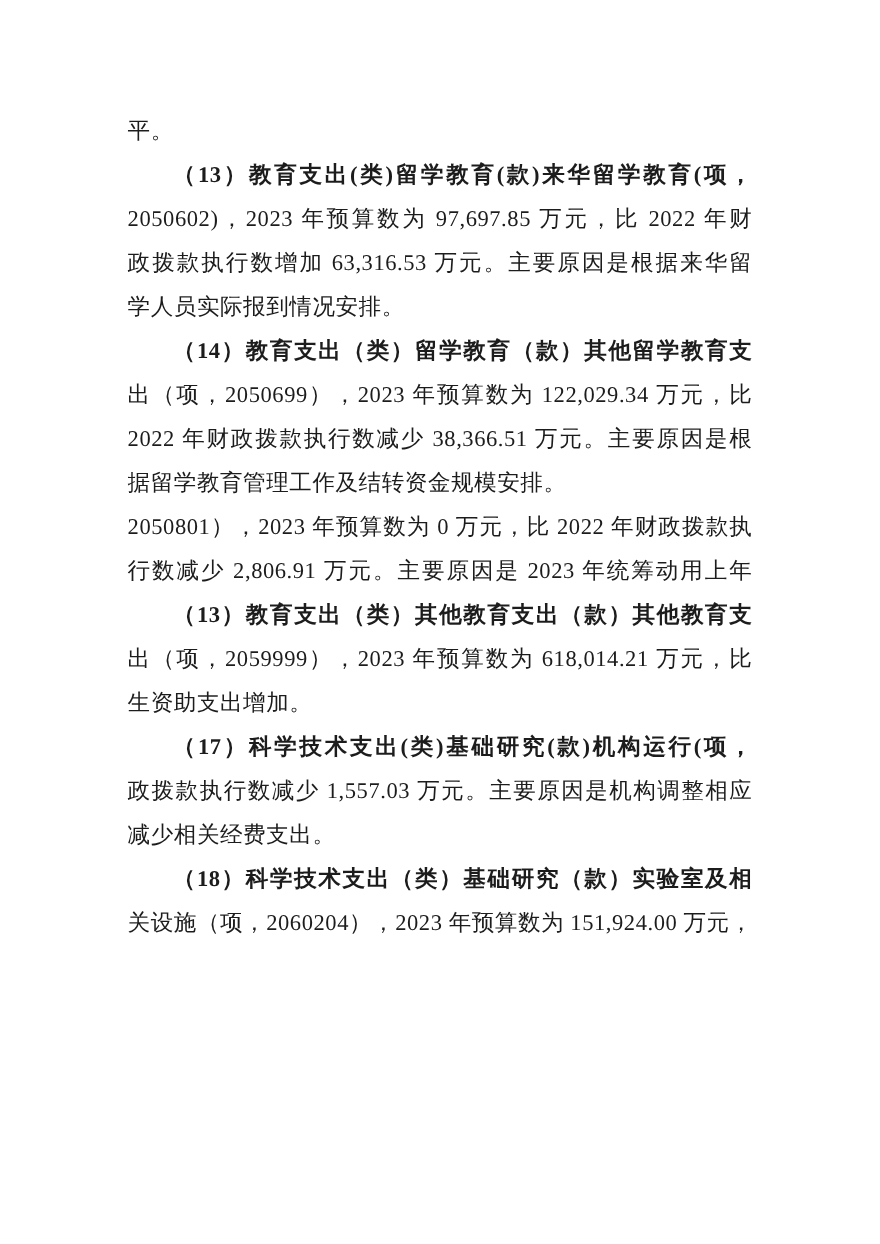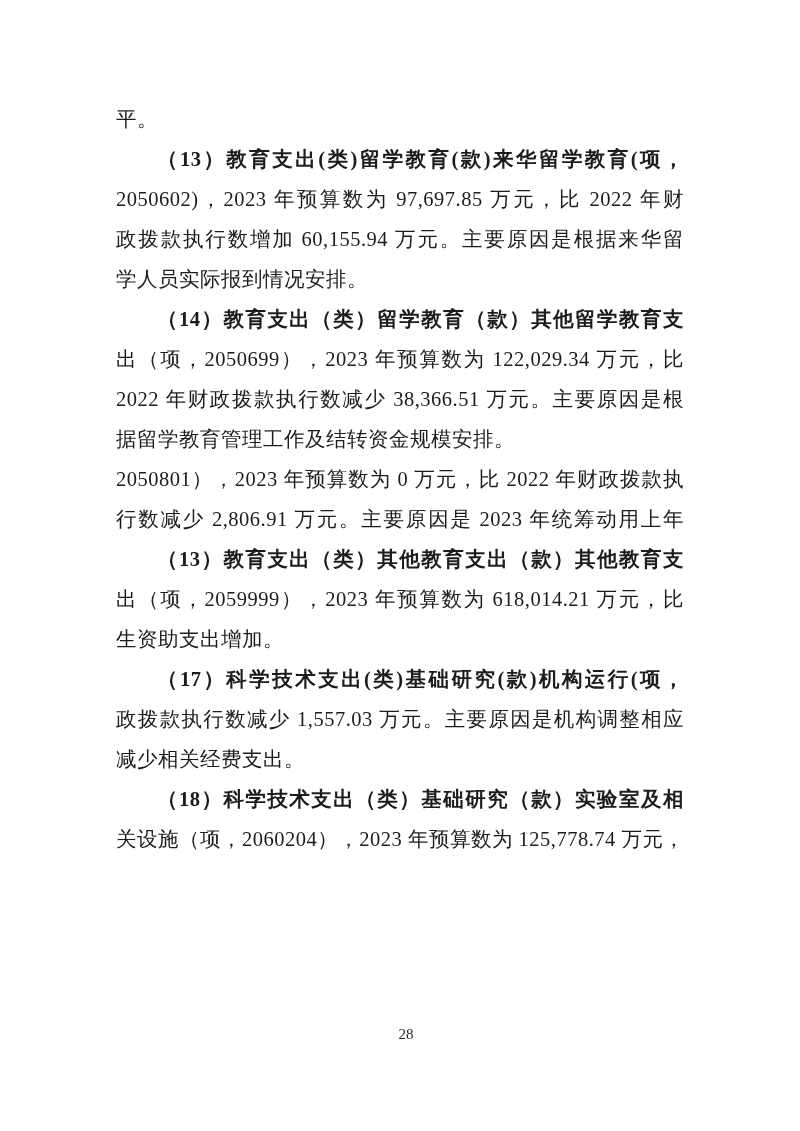--- a/index.html
+++ b/index.html
@@ -60,21 +60,21 @@
 <div class="page">
   <div class="textblock">
 
     <div class="para">
       <div class="ln end">平。</div>
     </div>
 
     <div class="para">
       <div class="ln ind">（13）教育支出(类)留学教育(款)来华留学教育(项，</div>
       <div class="ln">2050602)，2023 年预算数为 97,697.85 万元，比 2022 年财</div>
-      <div class="ln">政拨款执行数增加 60,155.94 万元。主要原因是根据来华留</div>
+      <div class="ln">政拨款执行数增加 63,316.53 万元。主要原因是根据来华留</div>
       <div class="ln end">学人员实际报到情况安排。</div>
     </div>
 
     <div class="para">
       <div class="ln ind">（14）教育支出（类）留学教育（款）其他留学教育支</div>
       <div class="ln">出（项，2050699），2023 年预算数为 122,029.34 万元，比</div>
       <div class="ln">2022 年财政拨款执行数减少 38,366.51 万元。主要原因是根</div>
       <div class="ln end">据留学教育管理工作及结转资金规模安排。</div>
     </div>
 
@@ -90,21 +90,18 @@
     </div>
 
     <div class="para">
       <div class="ln ind">（17）科学技术支出(类)基础研究(款)机构运行(项，</div>
       <div class="ln">政拨款执行数减少 1,557.03 万元。主要原因是机构调整相应</div>
       <div class="ln end">减少相关经费支出。</div>
     </div>
 
     <div class="para">
       <div class="ln ind">（18）科学技术支出（类）基础研究（款）实验室及相</div>
-      <div class="ln">关设施（项，2060204），2023 年预算数为 125,778.74 万元，</div>
+      <div class="ln">关设施（项，2060204），2023 年预算数为 151,924.00 万元，</div>
     </div>
 
   </div>
 
-  <div class="footer">
-    <span>28</span>
-  </div>
 </div>
 
 </body></html>

